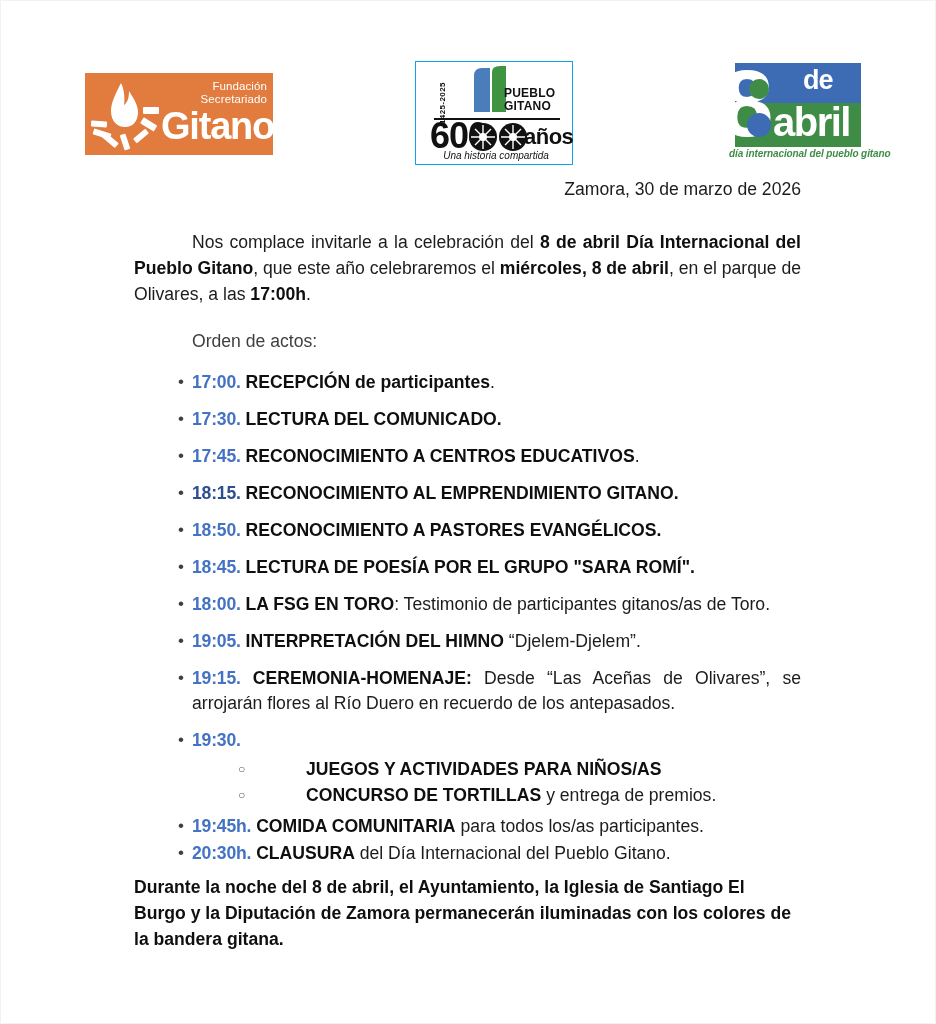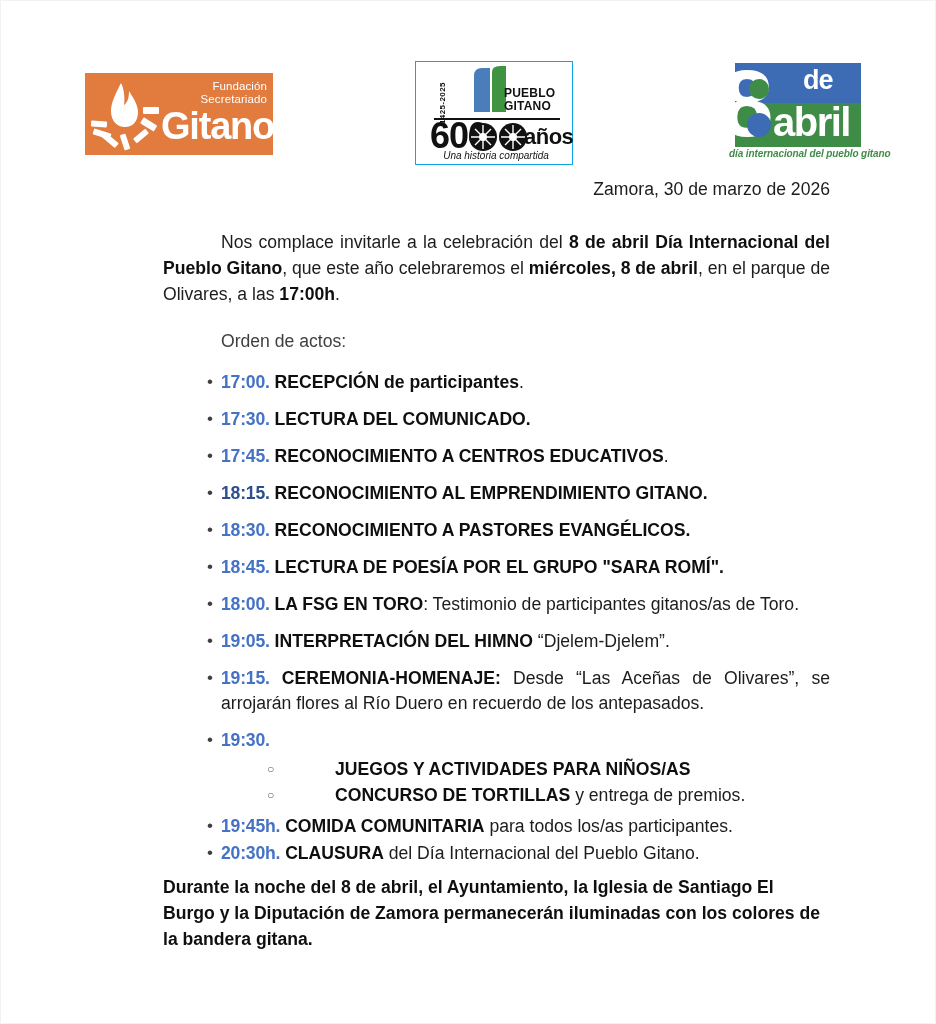--- a/index.html
+++ b/index.html
@@ -210,21 +210,20 @@
 
   
   .doc-body {
     position: absolute;
     left: 133px;
     top: 176px;
     width: 667px;
     font-size: 17.6px;
     line-height: 25.5px;
     color: #1c1c1c;
-    margin-left: 29px;
   }
   .dateline {
     text-align: right;
     margin: 0 0 26px 0;
     font-size: 17.6px;
     color: #1c1c1c;
   }
   .addressee {
     margin: 0 0 24px 0;
     font-weight: 700;
@@ -400,21 +399,21 @@
       </li>
 
       <li class="act-item">
         <span class="bullet">•</span>
         <span class="time time-dark">18:15.</span>
         <span class="bold">RECONOCIMIENTO AL EMPRENDIMIENTO GITANO.</span><span></span>
       </li>
 
       <li class="act-item">
         <span class="bullet">•</span>
-        <span class="time">18:30.</span>
+        <span class="time">18:50.</span>
         <span class="bold">RECONOCIMIENTO A PASTORES EVANGÉLICOS.</span><span></span>
       </li>
 
       <li class="act-item">
         <span class="bullet">•</span>
         <span class="time">18:45.</span>
         <span class="bold">LECTURA DE POESÍA POR EL GRUPO "SARA ROMÍ".</span><span></span>
       </li>
 
       <li class="act-item">

